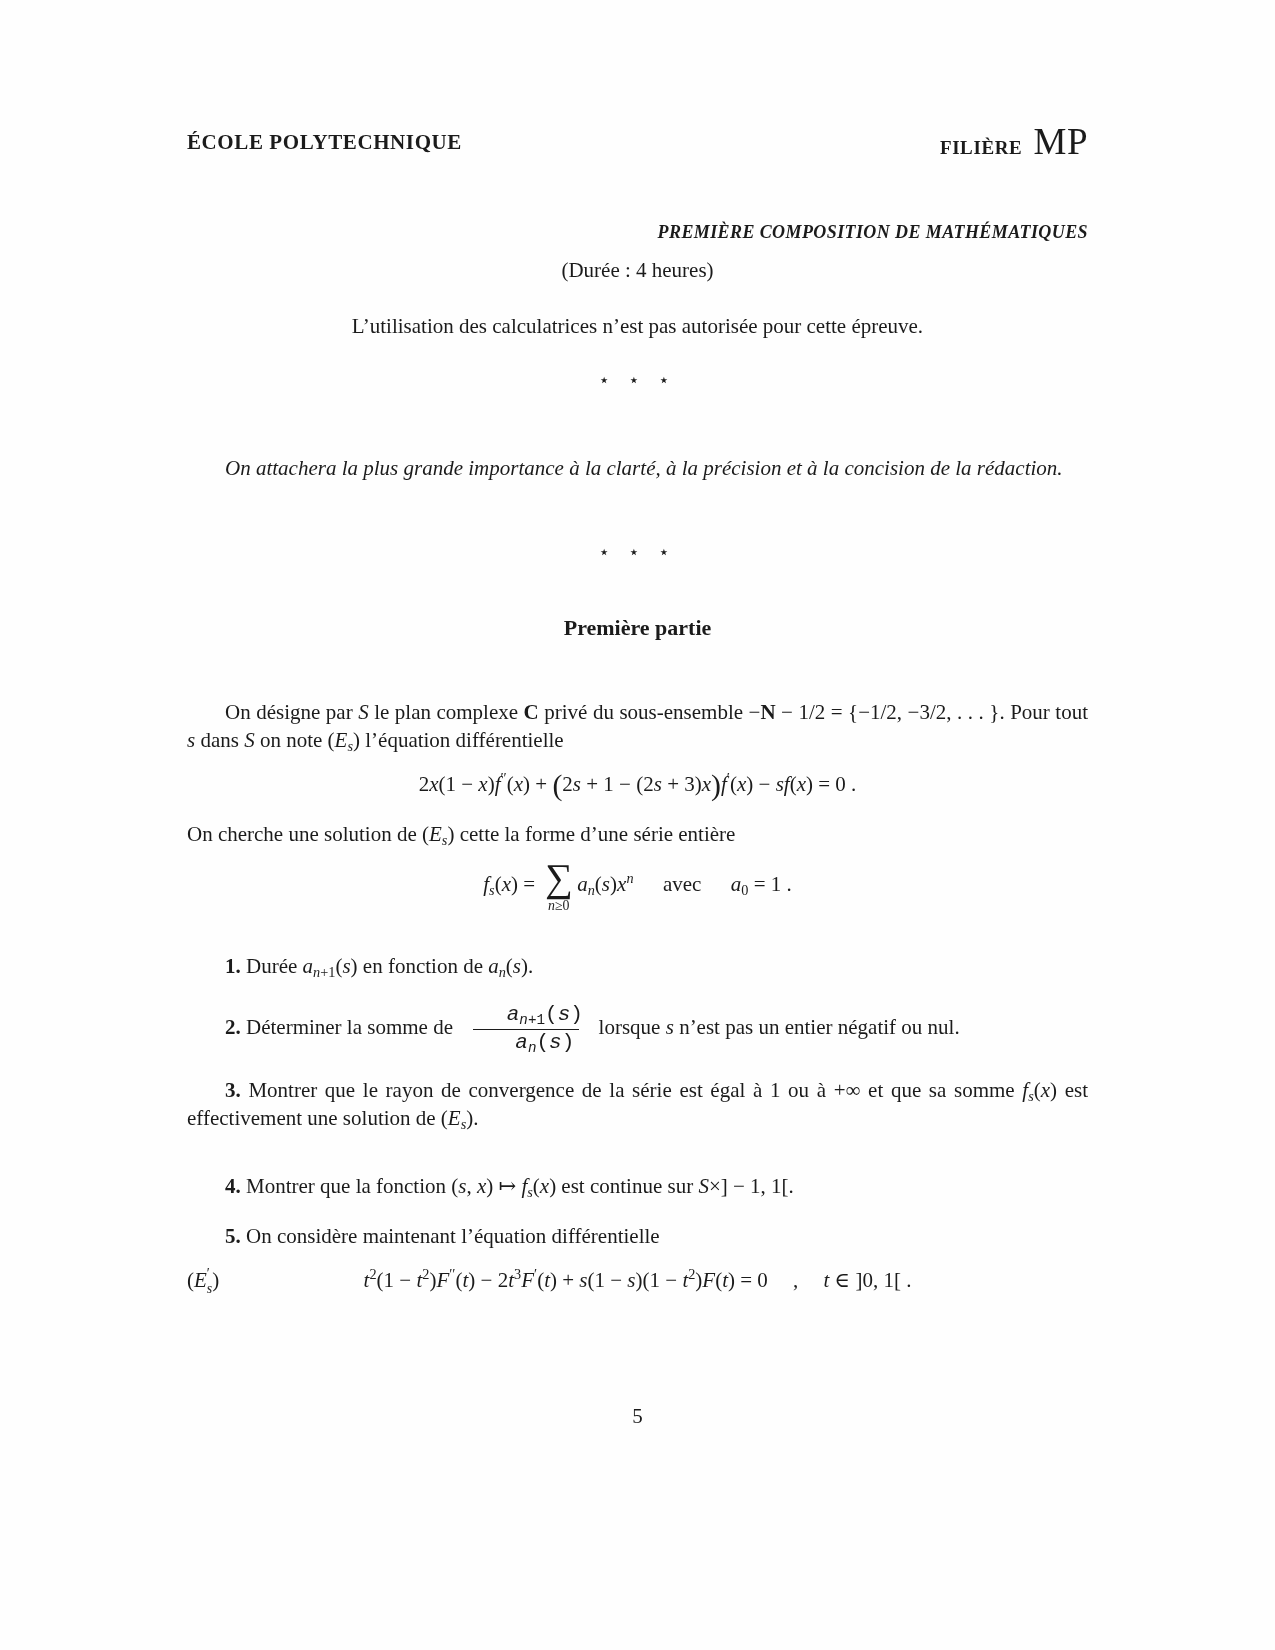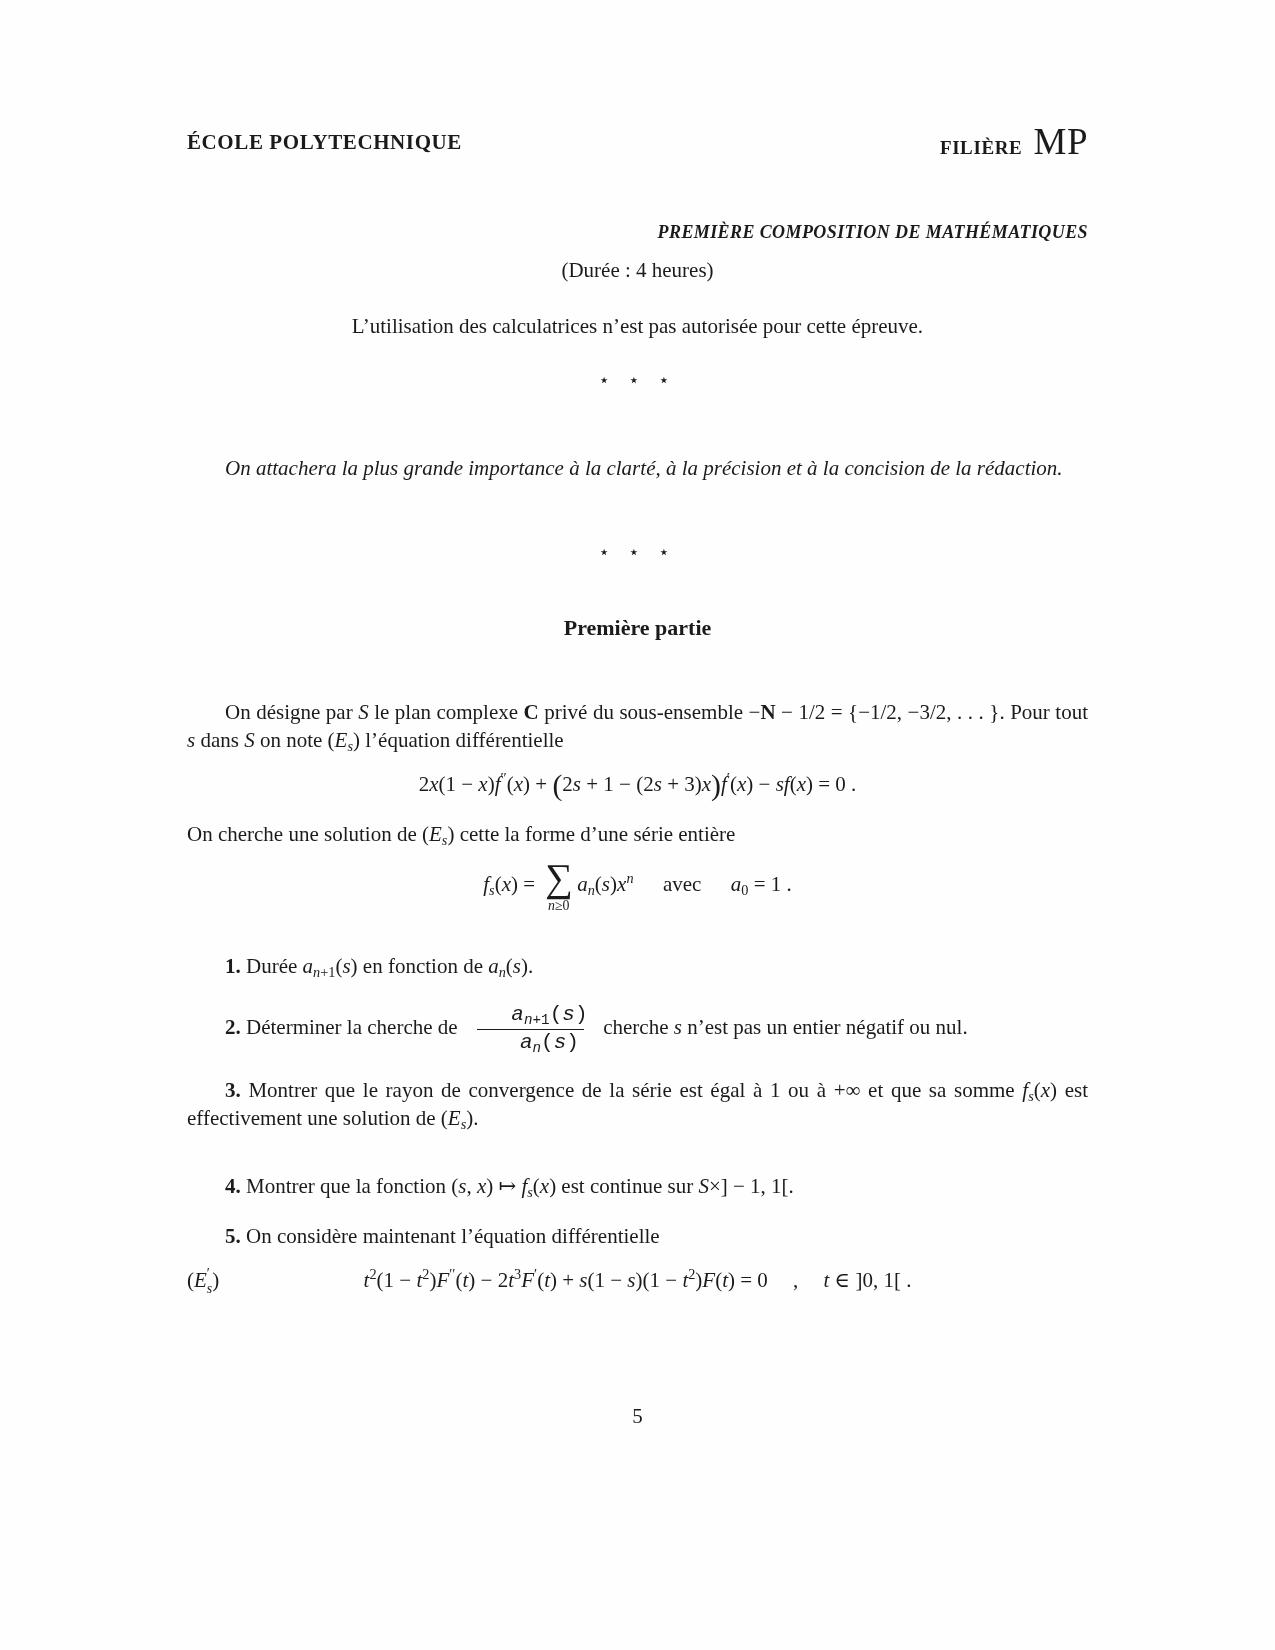--- a/index.html
+++ b/index.html
@@ -86,24 +86,24 @@
   <div class="equation"><span class="rm">2</span><span class="it">x</span><span class="rm">(1 − </span><span class="it">x</span><span class="rm">)</span><span class="it">f</span><sup><span class="rm">′′</span></sup><span class="rm">(</span><span class="it">x</span><span class="rm">) + </span><span class="bigp">(</span><span class="rm">2</span><span class="it">s</span><span class="rm"> + 1 − (2</span><span class="it">s</span><span class="rm"> + 3)</span><span class="it">x</span><span class="bigp">)</span><span class="it">f</span><sup><span class="rm">′</span></sup><span class="rm">(</span><span class="it">x</span><span class="rm">) − </span><span class="it">s</span><span class="it">f</span><span class="rm">(</span><span class="it">x</span><span class="rm">) = 0 .</span></div>
 
   <div class="p2"><span class="rm">On cherche une solution de (</span><span class="it">E</span><sub><span class="it">s</span></sub><span class="rm">) cette la forme d’une série entière</span></div>
 
   <div class="equation eq2"><span class="it">f</span><sub><span class="it">s</span></sub><span class="rm">(</span><span class="it">x</span><span class="rm">) = </span><span class="sum">
         <span class="sigma">∑</span>
         <span class="sumlo"><span class="it">n</span><span class="rm">≥0</span></span>
       </span><span class="it">a</span><sub><span class="it">n</span></sub><span class="rm">(</span><span class="it">s</span><span class="rm">)</span><span class="it">x</span><sup><span class="it">n</span></sup><span class="hsp" style="padding-right: 1.4em;"></span><span class="rm">avec</span><span class="hsp" style="padding-right: 1.4em;"></span><span class="it">a</span><sub><span class="rm">0</span></sub><span class="rm"> = 1 .</span></div>
 
   <div class="q q1"><span class="bf">1.</span><span class="rm"> Durée </span><span class="it">a</span><sub><span class="it">n</span><span class="rm">+1</span></sub><span class="rm">(</span><span class="it">s</span><span class="rm">) en fonction de </span><span class="it">a</span><sub><span class="it">n</span></sub><span class="rm">(</span><span class="it">s</span><span class="rm">).</span></div>
-  <div class="q q2"><span class="bf">2.</span><span class="rm"> Déterminer la cherche de </span><span class="frac">
+  <div class="q q2"><span class="bf">2.</span><span class="rm"> Déterminer la somme de </span><span class="frac">
         <span class="num"><span class="it">a</span><sub><span class="it">n</span><span class="rm">+1</span></sub><span class="rm">(</span><span class="it">s</span><span class="rm">)</span></span>
         <span class="den"><span class="it">a</span><sub><span class="it">n</span></sub><span class="rm">(</span><span class="it">s</span><span class="rm">)</span></span>
-      </span><span class="rm"> cherche </span><span class="it">s</span><span class="rm"> n’est pas un entier négatif ou nul.</span></div>
+      </span><span class="rm"> lorsque </span><span class="it">s</span><span class="rm"> n’est pas un entier négatif ou nul.</span></div>
   <div class="q q3"><span class="bf">3.</span><span class="rm"> Montrer que le rayon de convergence de la série est égal à 1 ou à +∞ et que sa somme </span><span class="it">f</span><sub><span class="it">s</span></sub><span class="rm">(</span><span class="it">x</span><span class="rm">) est effectivement une solution de (</span><span class="it">E</span><sub><span class="it">s</span></sub><span class="rm">).</span></div>
   <div class="q q4"><span class="bf">4.</span><span class="rm"> Montrer que la fonction (</span><span class="it">s</span><span class="rm">, </span><span class="it">x</span><span class="rm">) ↦ </span><span class="it">f</span><sub><span class="it">s</span></sub><span class="rm">(</span><span class="it">x</span><span class="rm">) est continue sur </span><span class="it">S</span><span class="rm">×] − 1, 1[.</span></div>
   <div class="q q5"><span class="bf">5.</span><span class="rm"> On considère maintenant l’équation différentielle</span></div>
 
   <div class="equation eq3">
     <span class="eq3-label"><span class="rm">(</span><span class="it">E</span><span class="ssk"><span class="ss-sup"><span class="rm">′</span></span><span class="ss-sub"><span class="it">s</span></span></span><span class="rm">)</span></span>
     <span><span class="it">t</span><sup><span class="rm">2</span></sup><span class="rm">(1 − </span><span class="it">t</span><sup><span class="rm">2</span></sup><span class="rm">)</span><span class="it">F</span><sup><span class="rm">′′</span></sup><span class="rm">(</span><span class="it">t</span><span class="rm">) − 2</span><span class="it">t</span><sup><span class="rm">3</span></sup><span class="it">F</span><sup><span class="rm">′</span></sup><span class="rm">(</span><span class="it">t</span><span class="rm">) + </span><span class="it">s</span><span class="rm">(1 − </span><span class="it">s</span><span class="rm">)(1 − </span><span class="it">t</span><sup><span class="rm">2</span></sup><span class="rm">)</span><span class="it">F</span><span class="rm">(</span><span class="it">t</span><span class="rm">) = 0</span><span class="hsp" style="padding-right: 1.2em;"></span><span class="rm">,</span><span class="hsp" style="padding-right: 1.2em;"></span><span class="it">t</span><span class="rm"> ∈ ]0, 1[ .</span></span>
   </div>
 
   <div class="pagenum">5</div>

